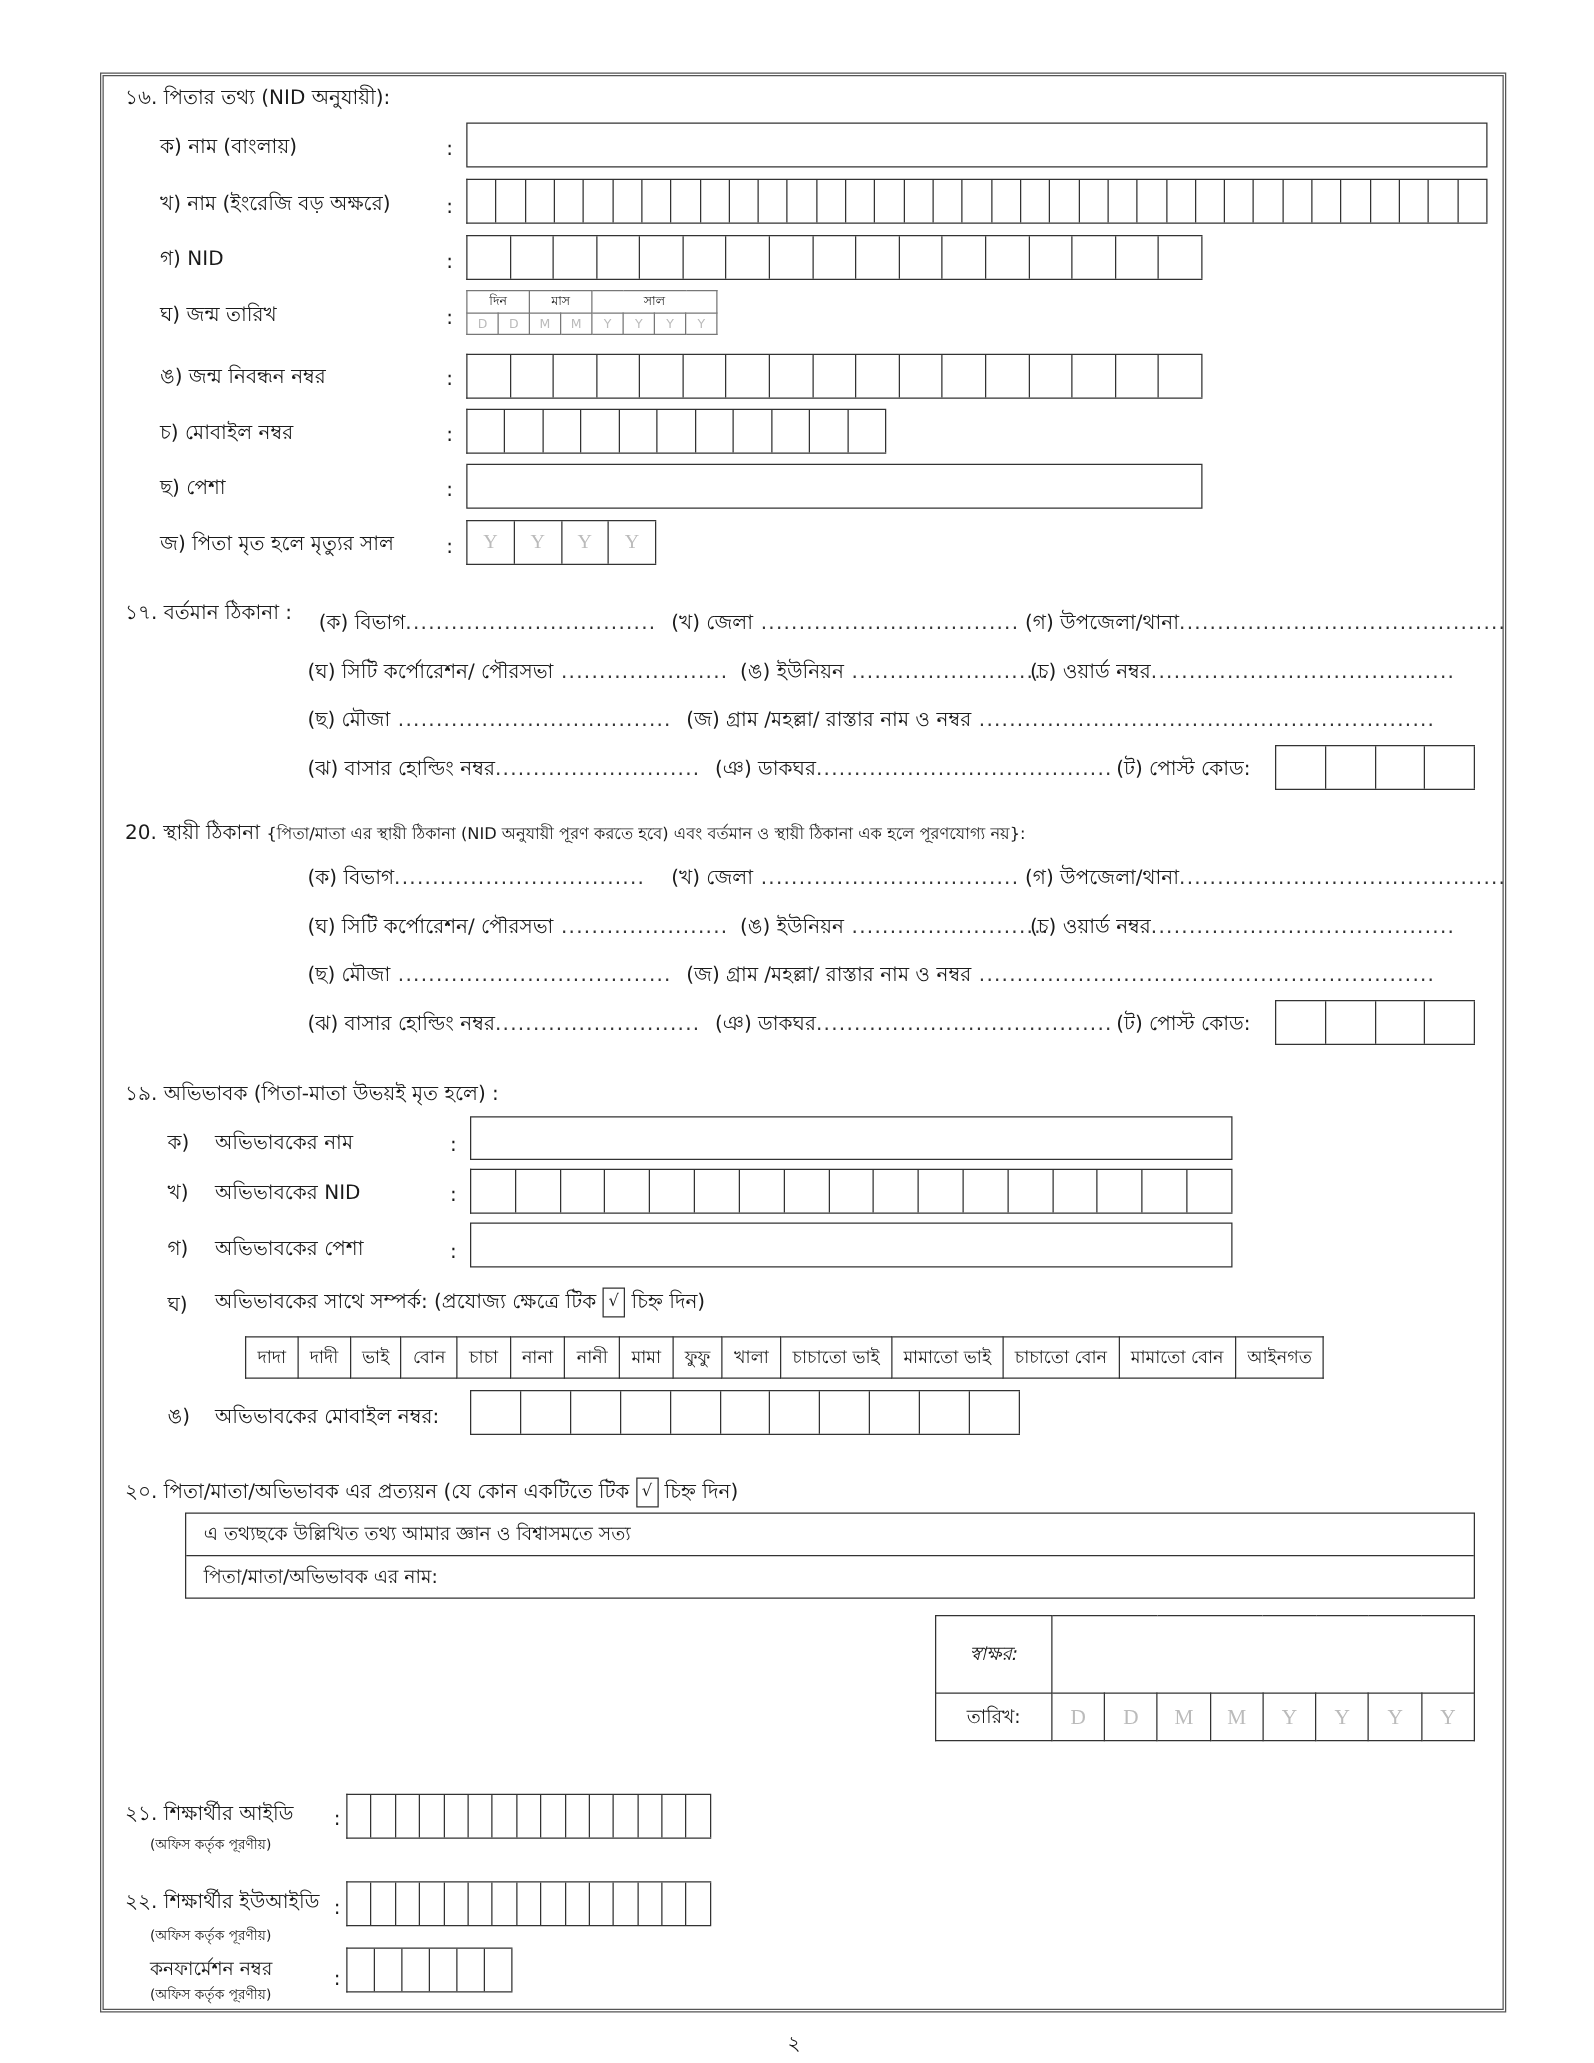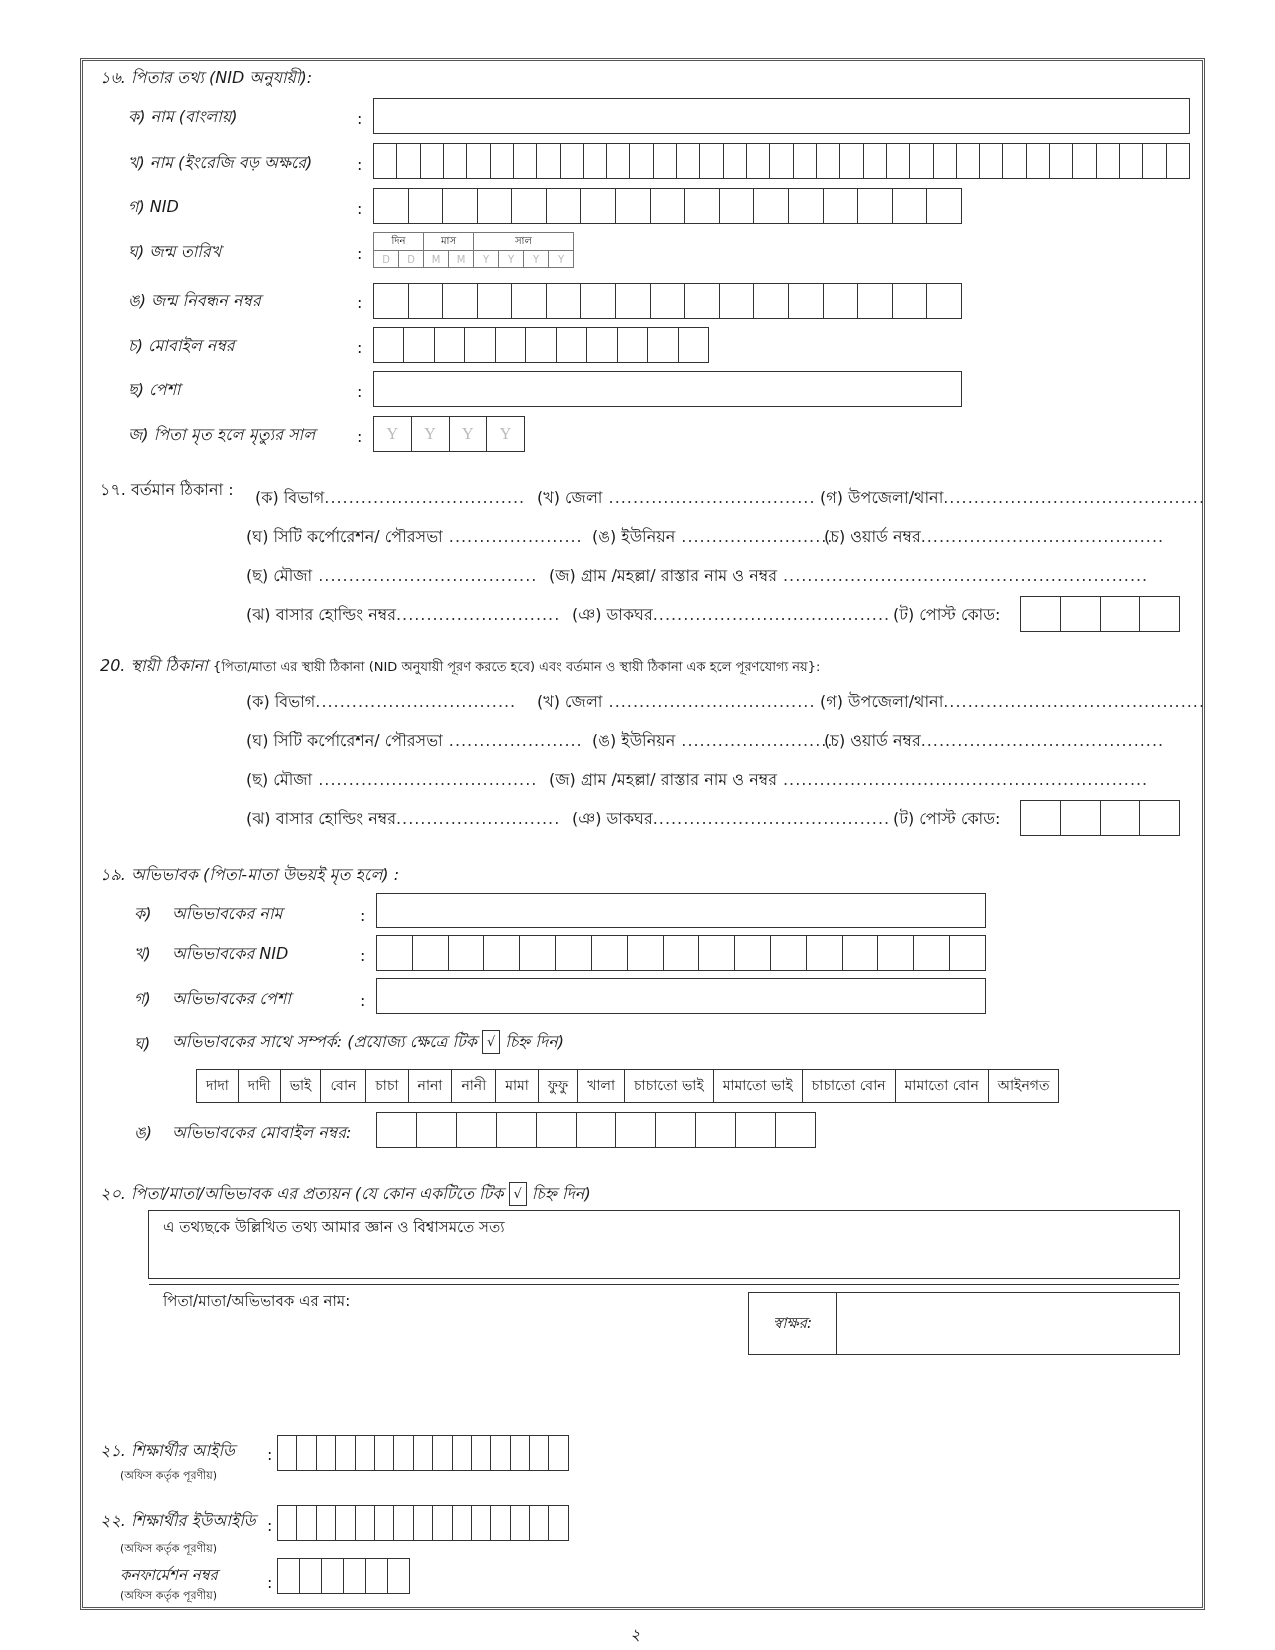--- a/index.html
+++ b/index.html
@@ -4,21 +4,21 @@
   <style>
     * { box-sizing: border-box; margin: 0; padding: 0; }
     html, body { width: 1275px; height: 1650px; background: #ffffff; overflow: hidden; }
     body { font-family: "DejaVu Sans", "Liberation Sans", sans-serif; color: #1a1a1a; position: relative; }
 
     .page-frame {
       position: absolute; left: 80px; top: 58px; width: 1125px; height: 1552px;
       border: 3px double #555;
     }
     .abs { position: absolute; }
-    .txt { font-size: 16px; white-space: nowrap; line-height: 1; font-style: italic; }
+    .txt { font-size: 16px; white-space: nowrap; line-height: 1; }
     .txt-sm { font-size: 13px; white-space: nowrap; line-height: 1; }
     .txt-xs { font-size: 11px; white-space: nowrap; line-height: 1; }
     .colon { font-size: 16px; }
 
     .box-long { border: 1.5px solid #333; background: #fff; }
     .cells { display: flex; border: 1.5px solid #333; border-right: none; background: #fff; }
     .cells .cell { border-right: 1.5px solid #333; height: 100%; display: flex; align-items: center; justify-content: center; color: #bbb; font-family: "Liberation Serif", serif; }
 
     .dob-table { border: 1px solid #555; border-collapse: collapse; }
     .dob-table td { border: 1px solid #777; text-align: center; font-size: 10px; height: 17px; }
@@ -27,21 +27,21 @@
     .dotrow { font-size: 16px; white-space: nowrap; line-height: 1; }
     .dots { letter-spacing: 1px; color: #333; }
 
     .rel-table { border-collapse: collapse; border: 1.5px solid #333; text-align: right; }
     .rel-table td { border: 1px solid #333; padding: 4px 9px; font-size: 14px; height: 28px; white-space: nowrap; }
 
     .tick-box { display: inline-block; border: 1px solid #333; width: 18px; height: 24px; text-align: center; font-size: 13px; vertical-align: middle; line-height: 22px; }
 
     .decl-box { border: 1.5px solid #333; }
     .decl-row { height: 33px; display: flex; align-items: center; padding-left: 14px; font-size: 15px; }
-    .decl-row + .decl-row { border-top: 1.5px solid #333; margin-top: 40px; }
+    .decl-row + .decl-row { border-top: 1.5px solid #333; }
 
     .sig-table { border-collapse: collapse; border: 1.5px solid #333; }
     .sig-table td { border: 1px solid #333; font-size: 15px; text-align: center; }
     .sig-table .ph { color: #bbb; font-family: "Liberation Serif", serif; font-size: 17px; width: 40px; }
   </style>
 </head>
 <body>
 
 <div class="page-frame"></div>
 
@@ -326,20 +326,31 @@
       <span>পিতা/মাতা/অভিভাবক এর নাম:</span>
     </div>
 </div>
 
 <table class="abs sig-table" style="left:748px;top:1292px;width:432px;">
   <tbody>
       <tr style="height:62px;">
     <td style="width:88px;font-style:italic;">স্বাক্ষর:</td>
     <td colspan="8"></td>
   </tr>
+  <tr style="height:38px;">
+    <td>তারিখ:</td>
+    <td class="ph">D</td>
+    <td class="ph">D</td>
+    <td class="ph">M</td>
+    <td class="ph">M</td>
+    <td class="ph">Y</td>
+    <td class="ph">Y</td>
+    <td class="ph">Y</td>
+    <td class="ph">Y</td>
+  </tr>
 </tbody>
   </table>
 
 <div class="abs txt" style="left:100px;top:1443px;">২১. শিক্ষার্থীর আইডি</div>
 <div class="abs txt-xs" style="left:120px;top:1470px;">(অফিস কর্তৃক পূরণীয়)</div>
 <div class="abs colon" style="left:267px;top:1445px;">:</div>
 <div class="abs cells" id="student-id" style="left:277px;top:1435px;width:292px;height:36px;">
     <div class="cell" style="width: 6.66667%;"></div>
     <div class="cell" style="width: 6.66667%;"></div>
     <div class="cell" style="width: 6.66667%;"></div>

